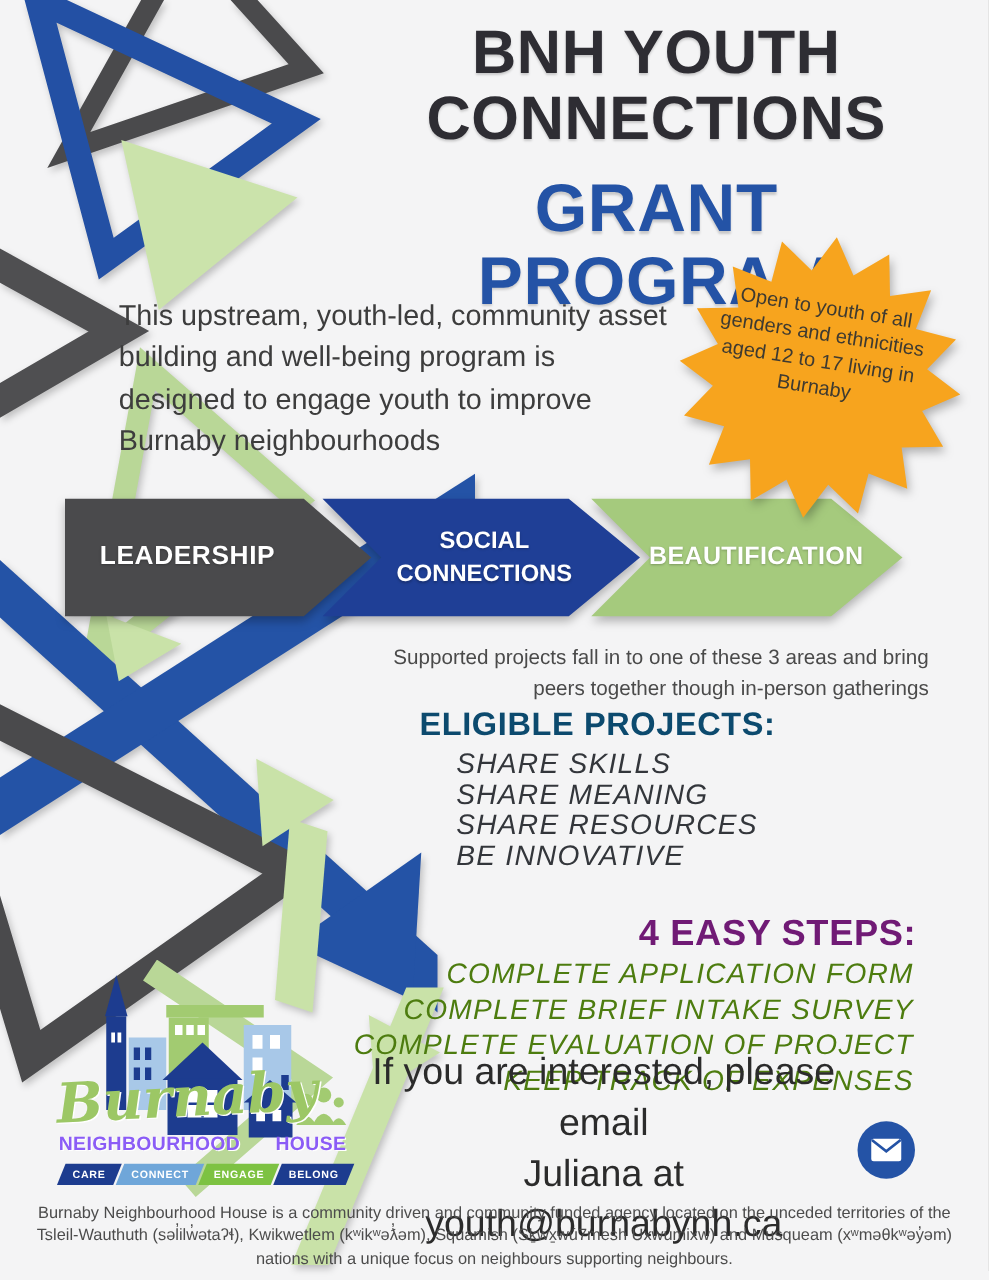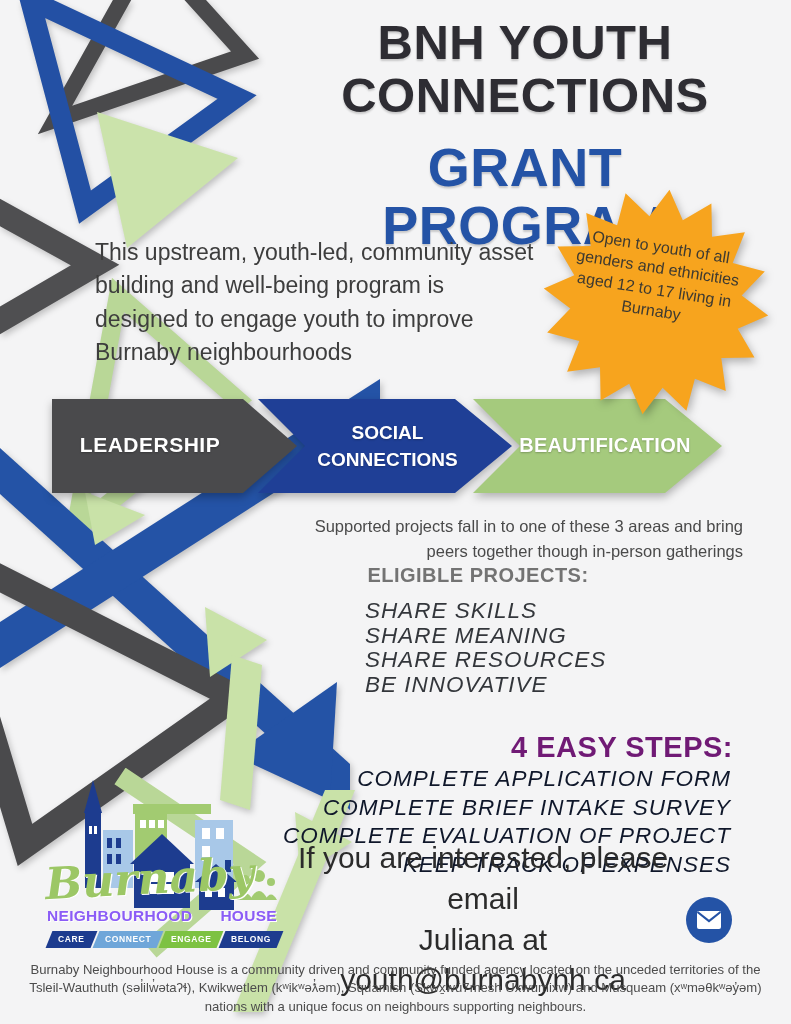--- a/index.html
+++ b/index.html
@@ -30,27 +30,27 @@
   .pillar-label{position:absolute;color:#ffffff;font-weight:bold;text-align:center;
                 text-shadow:0 1px 2px rgba(0,0,0,.25);}
   .pl1{left:52px;top:433px;width:196px;font-size:21px;letter-spacing:.5px;}
   .pl2{left:300px;top:420px;width:175px;font-size:19px;line-height:1.42;}
   .pl3{left:505px;top:434px;width:200px;font-size:20px;letter-spacing:.3px;}
 
   
   .supporting{position:absolute;left:293px;top:514px;width:450px;text-align:right;
               font-size:16.5px;color:#4a4a4a;line-height:1.5;}
   .eligible-h{position:absolute;left:298px;top:564px;width:360px;text-align:center;
-              font-size:20px;font-weight:800;color:#737373;letter-spacing:.5px;}
+              font-size:26px;font-weight:800;color:#0c4a6e;letter-spacing:.5px;}
   .eligible-list{position:absolute;left:365px;top:599px;font-size:22.5px;font-style:italic;
                  color:#33363b;line-height:1.09;letter-spacing:1px;}
   .steps-h{position:absolute;right:58px;top:731px;width:420px;text-align:right;
            font-size:29px;font-weight:800;color:#701a75;letter-spacing:.5px;}
   .steps-list{position:absolute;right:60px;top:765px;width:460px;text-align:right;
-              font-size:22.5px;font-style:italic;color:#0f172a;line-height:1.27;letter-spacing:1px;}
+              font-size:22.5px;font-style:italic;color:#4d7c0f;line-height:1.27;letter-spacing:1px;}
 
   
   .contact{position:absolute;left:283px;top:838px;width:400px;text-align:center;
            font-size:30px;color:#2b2b2b;line-height:1.36;font-weight:500;}
   .mail{position:absolute;left:686px;top:897px;width:46px;height:46px;border-radius:50%;
         background:#2453a6;display:flex;align-items:center;justify-content:center;}
 
   
   .logo{position:absolute;left:45px;top:768px;width:236px;height:200px;}
   .logo .art{position:absolute;left:0;top:0;}

